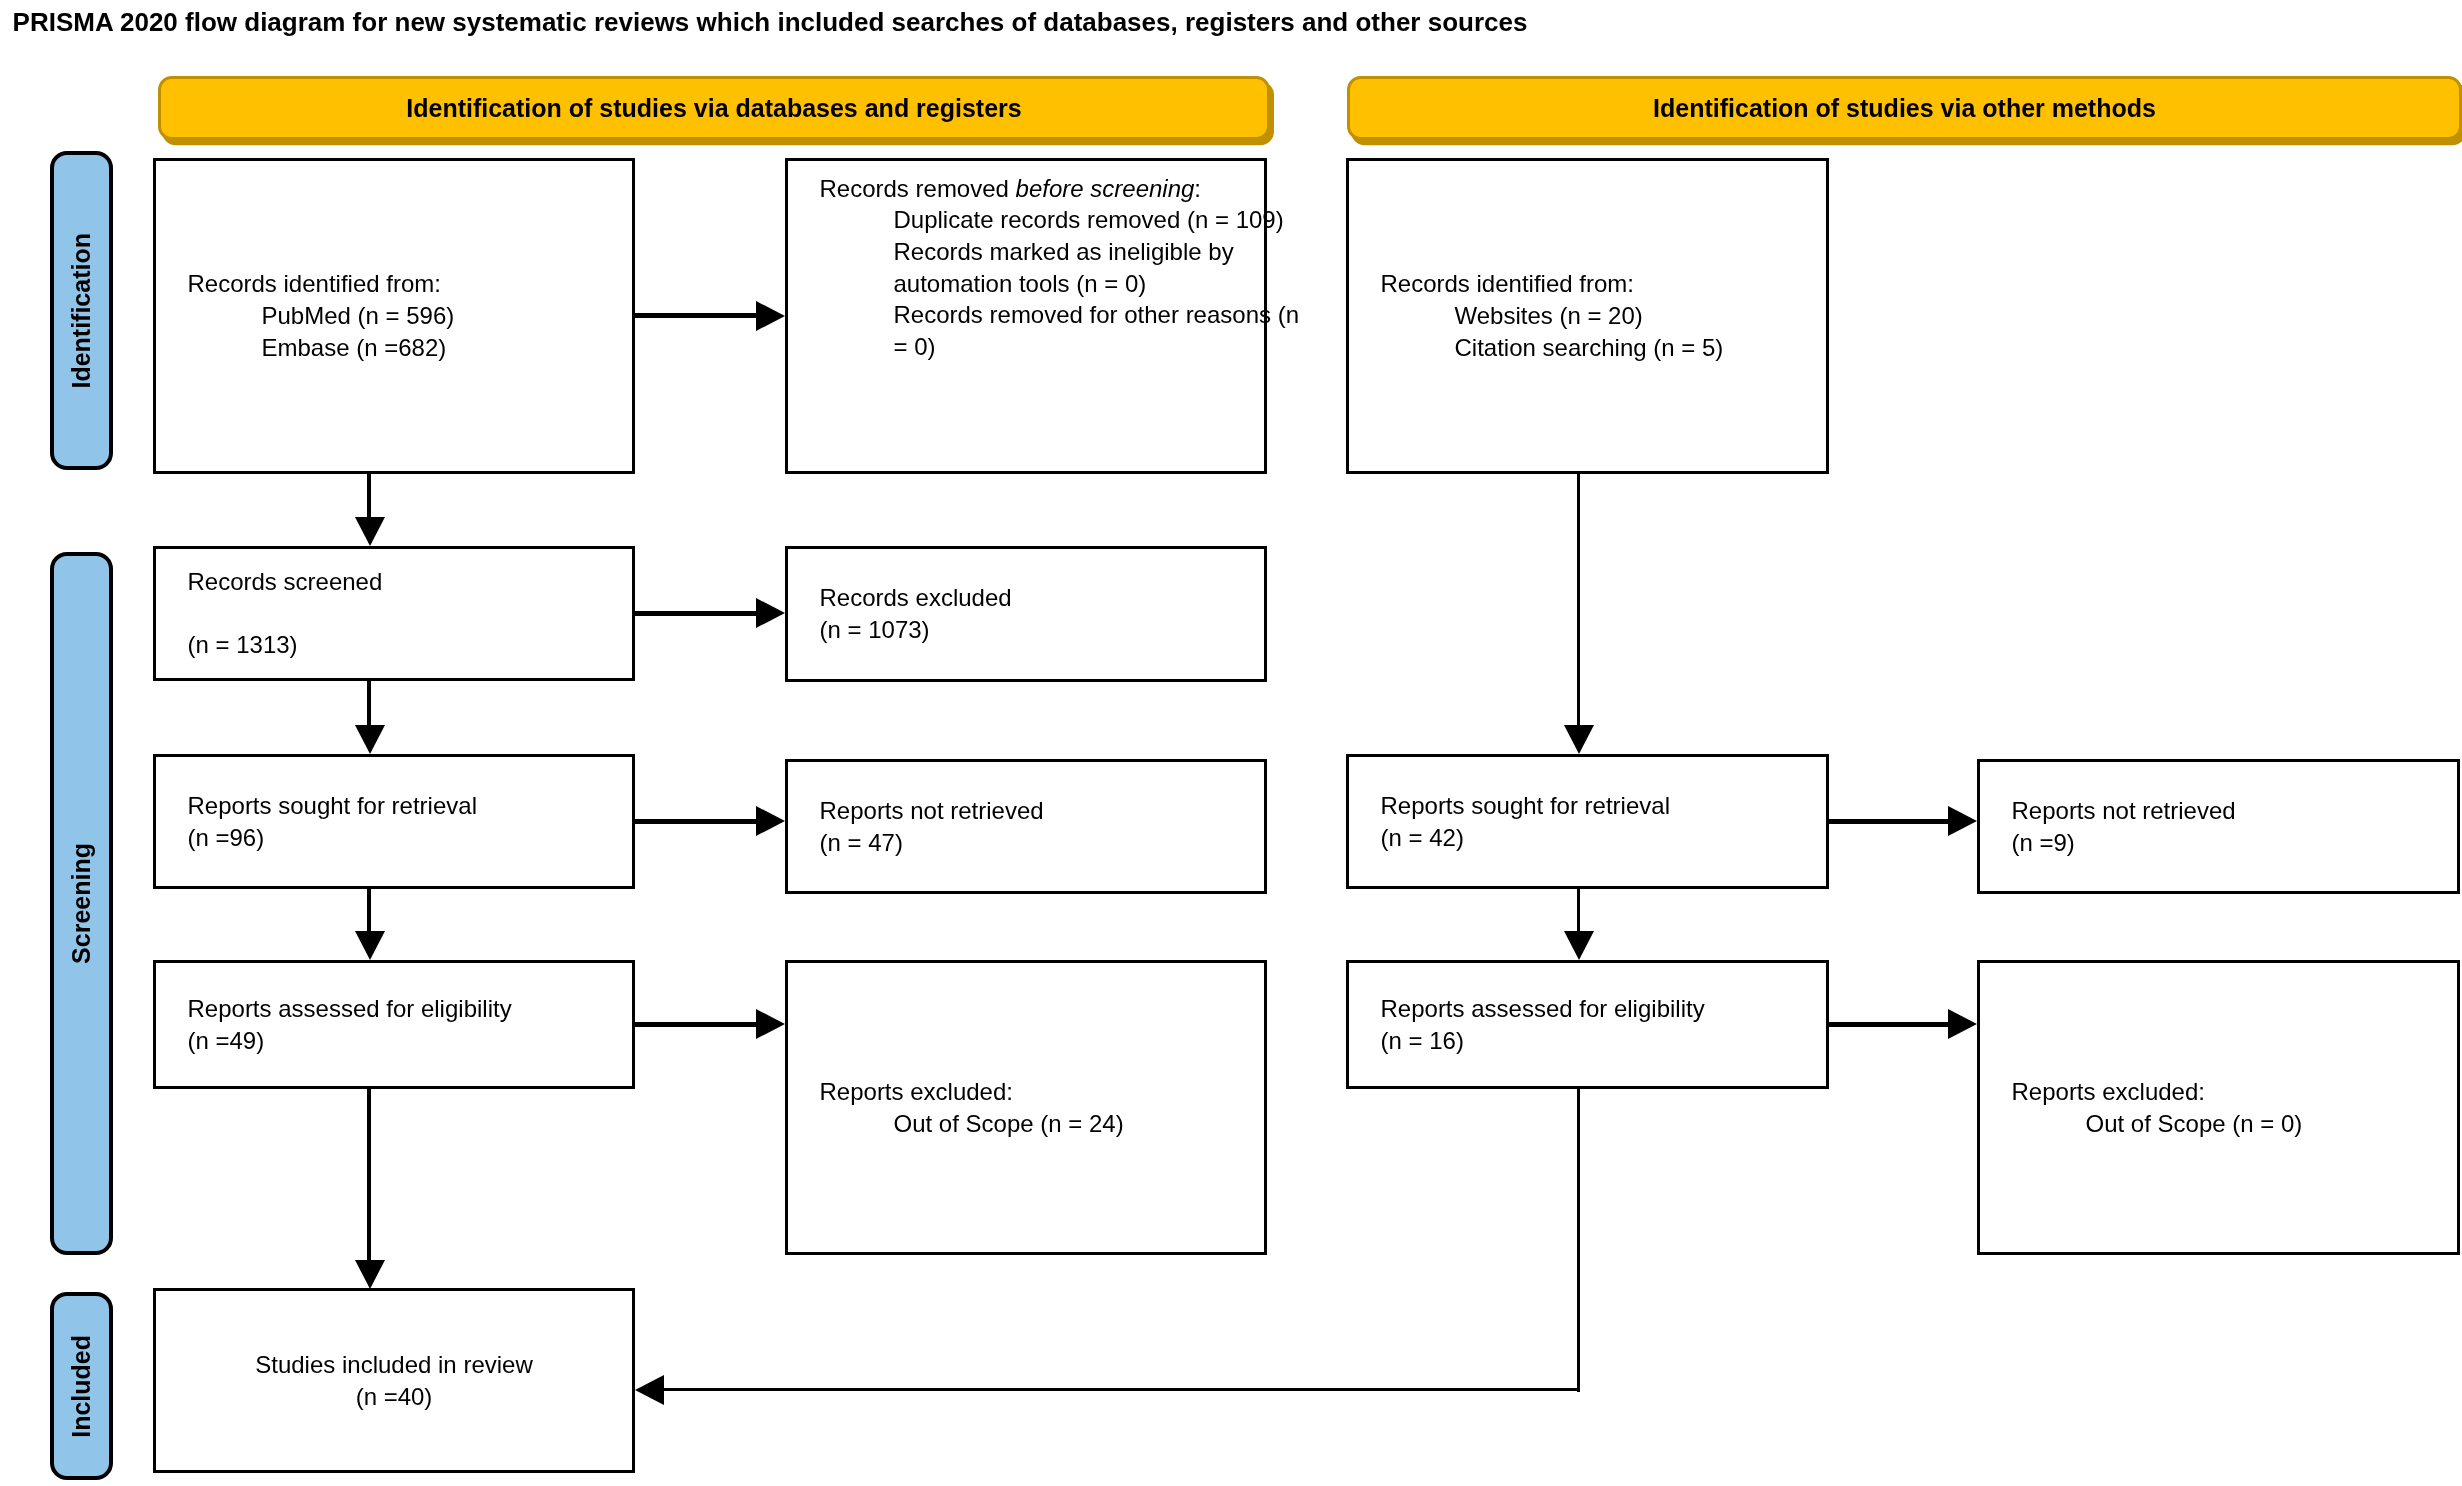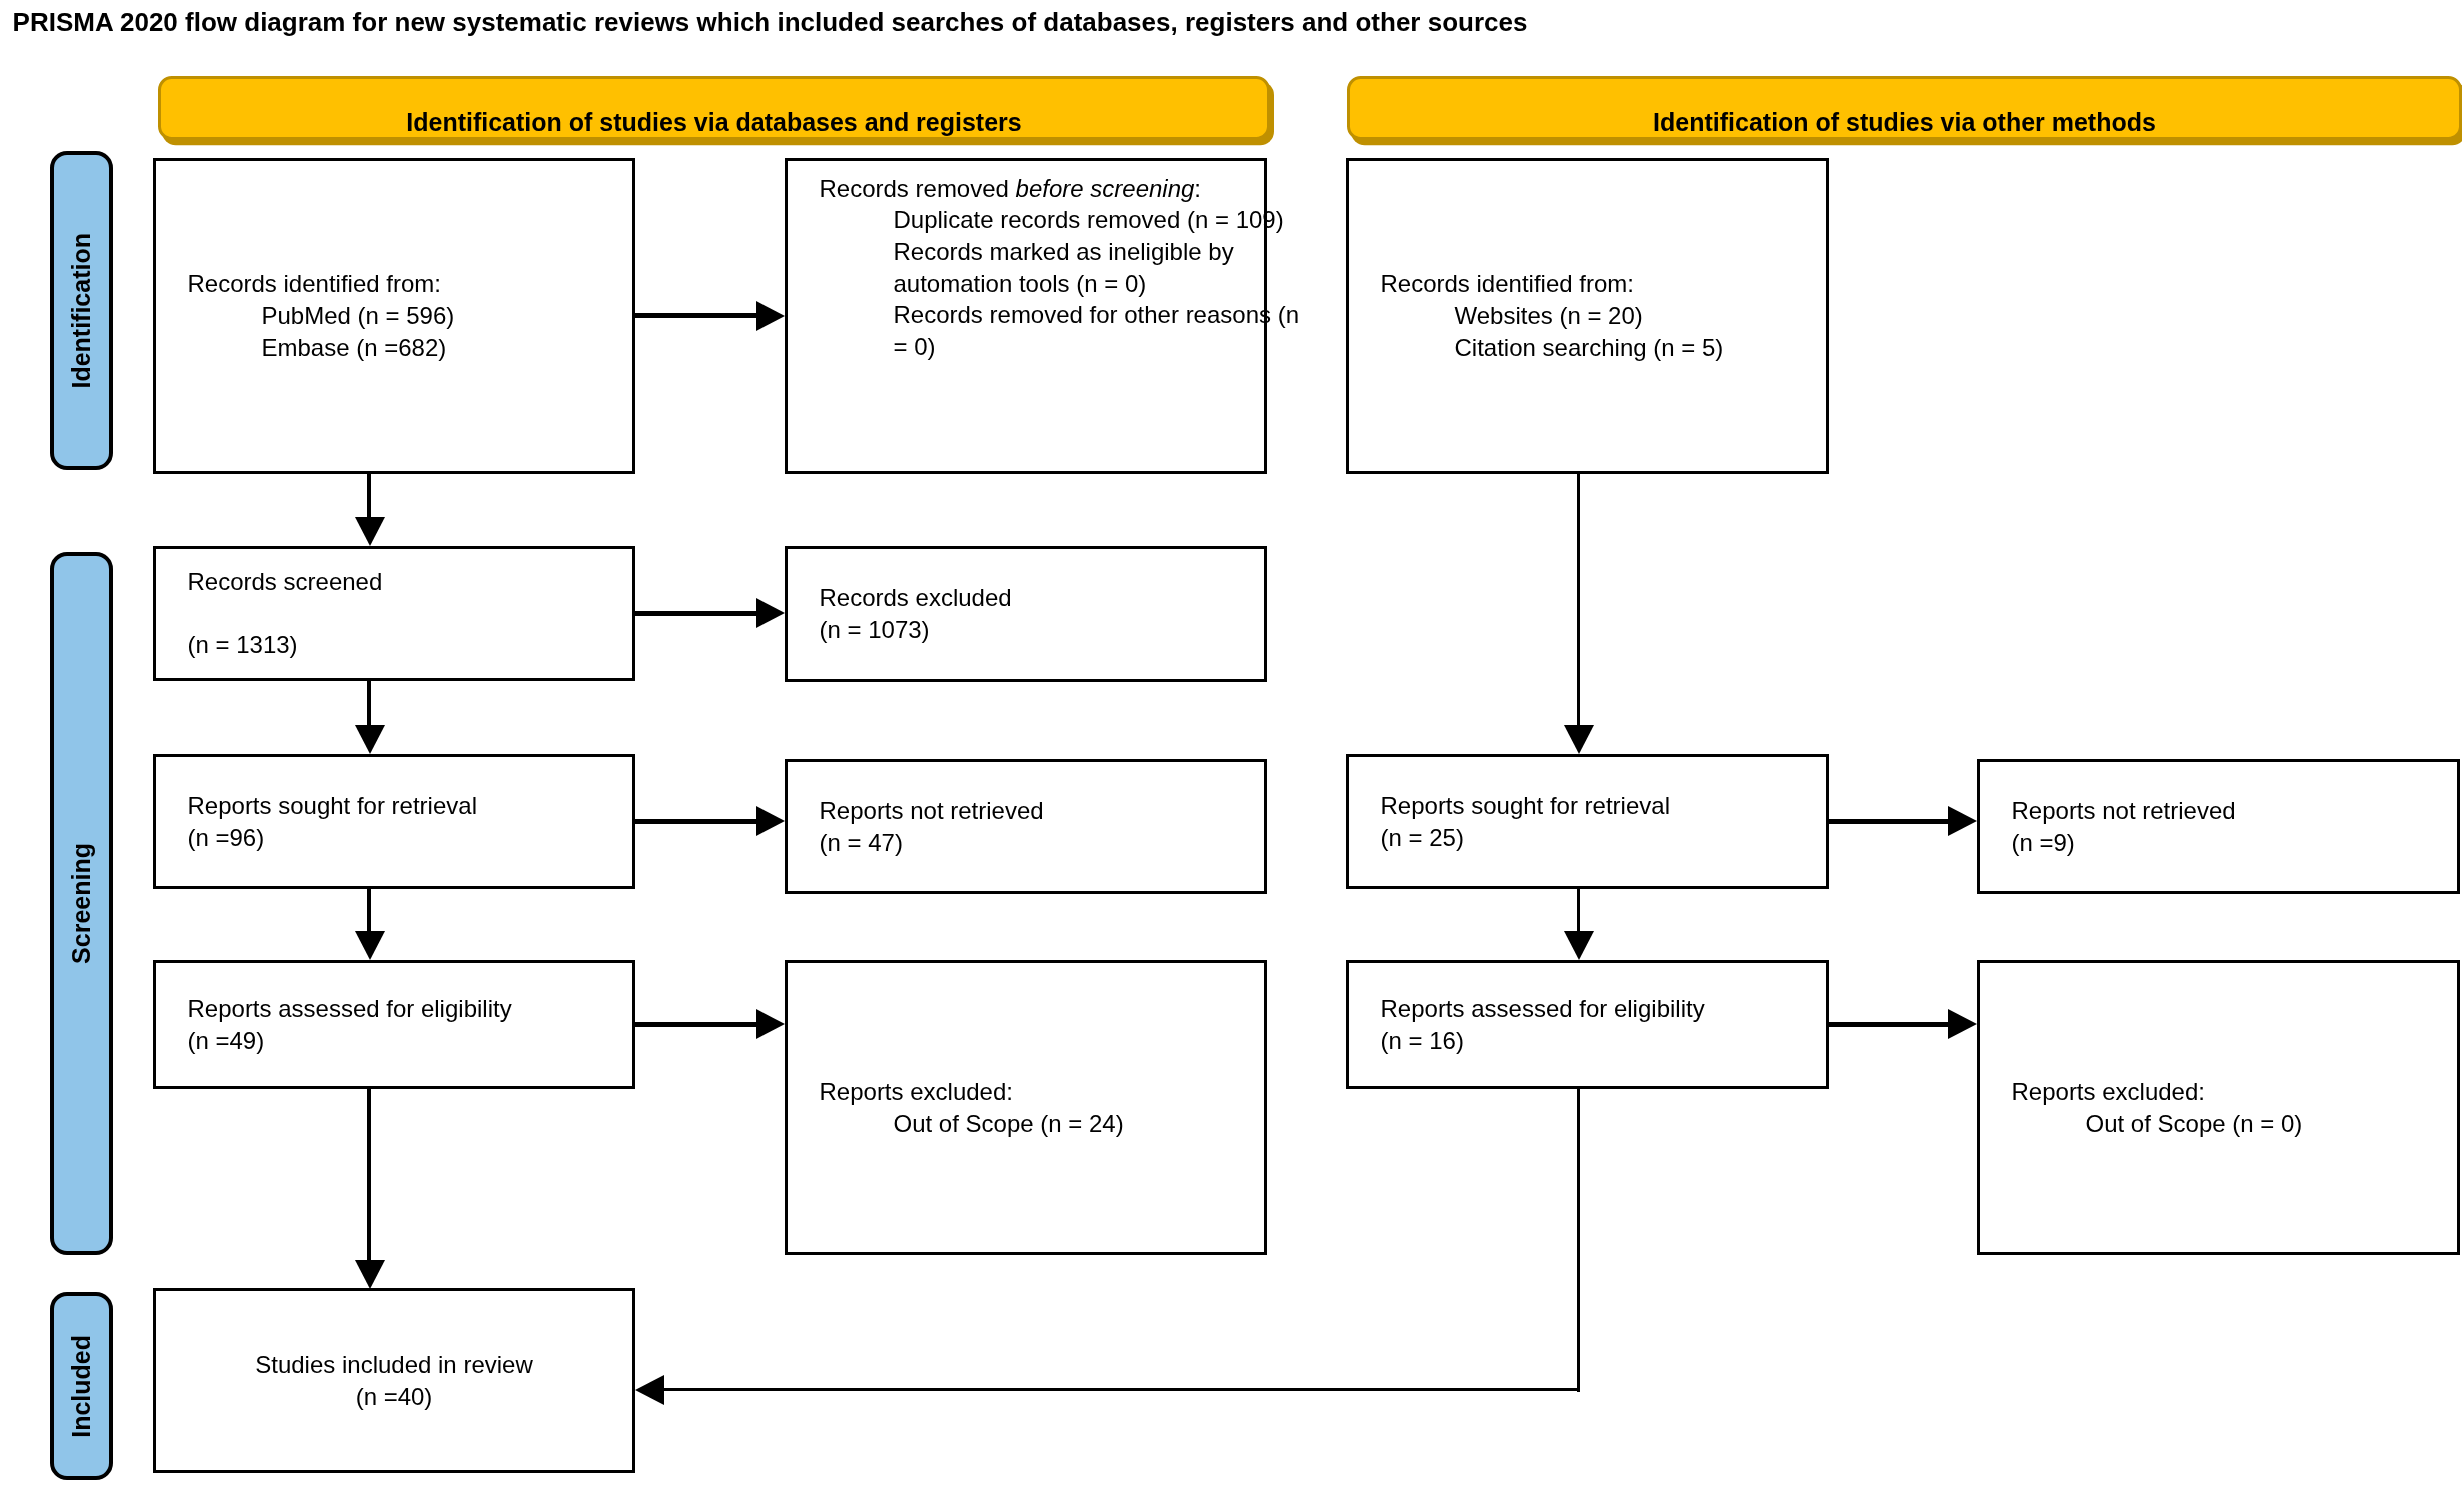--- a/index.html
+++ b/index.html
@@ -10,21 +10,21 @@
   .title {
     position:absolute; left:12.6px; top:6.9px;
     font-size:26px; font-weight:bold; white-space:nowrap;
   }
   .banner {
     position:absolute; height:58px;
     background:var(--banner-fill,#FFC000);
     border:3.4px solid var(--banner-border,#BF9000);
     border-radius:13.8px;
     box-shadow:4px 5.2px 0 var(--banner-border,#BF9000);
-    display:flex; align-items:flex-end; justify-content:center;
+    display:flex; align-items:center; justify-content:center;
     font-weight:bold; font-size:25px;
   }
   .side {
     position:absolute; left:50px; width:63px;
     background:var(--sidebar-fill,#90C5E9);
     border:4px solid #000; border-radius:17px;
     display:flex; align-items:center; justify-content:center;
     box-sizing:border-box;
   }
   .side span {
@@ -104,21 +104,21 @@
   <div class="box" style="left:153px; top:754px; width:482px; height:135px;">
     <div>Reports sought for retrieval</div>
     <div>(n =96)</div>
   </div>
   <div class="box" style="left:785px; top:759px; width:482px; height:135px;">
     <div>Reports not retrieved</div>
     <div>(n = 47)</div>
   </div>
   <div class="box" style="left:1346px; top:754px; width:483px; height:135px;">
     <div>Reports sought for retrieval</div>
-    <div>(n = 25)</div>
+    <div>(n = 42)</div>
   </div>
   <div class="box" style="left:1977px; top:759px; width:483px; height:135px;">
     <div>Reports not retrieved</div>
     <div>(n =9)</div>
   </div>
 
   <div class="box" style="left:153px; top:960px; width:482px; height:129px;">
     <div>Reports assessed for eligibility</div>
     <div>(n =49)</div>
   </div>

